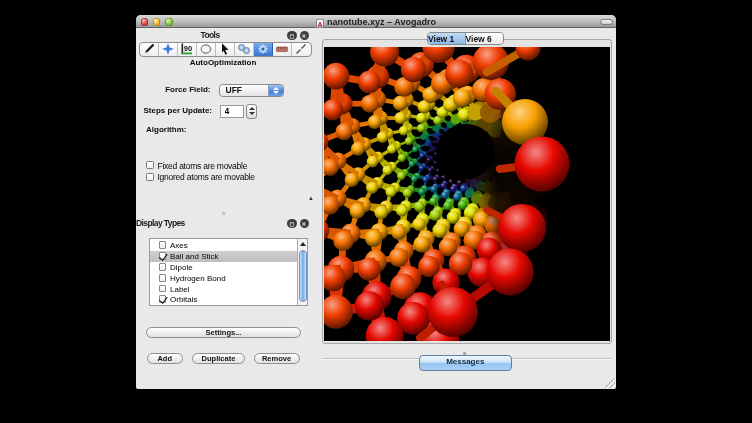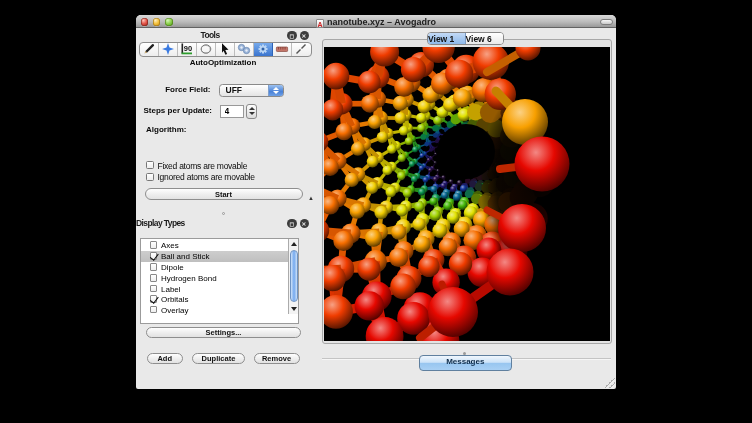--- a/index.html
+++ b/index.html
@@ -33,21 +33,21 @@
 .popup .cap:after{content:"";position:absolute;left:4.2px;bottom:2px;border-left:3.2px solid transparent;border-right:3.2px solid transparent;border-top:3.6px solid #fff}
 #spinfld{position:absolute;left:83.5px;top:89.5px;width:24px;height:13px;border:1px solid #999;background:#fff;
   font-size:8.5px;font-weight:bold;padding-left:4px;line-height:12px}
 #stepper{position:absolute;left:110px;top:88.5px;width:10.5px;height:15px;border:1px solid #8a8a8a;border-radius:3px;background:linear-gradient(#fdfdfd,#dcdcdc)}
 #stepper:before{content:"";position:absolute;left:2.1px;top:2.5px;border-left:3px solid transparent;border-right:3px solid transparent;border-bottom:3.4px solid #333}
 #stepper:after{content:"";position:absolute;left:2.1px;bottom:2.5px;border-left:3px solid transparent;border-right:3px solid transparent;border-top:3.4px solid #333}
 .cb{position:absolute;width:8.5px;height:8.5px;border:1px solid #777;border-radius:1.5px;background:linear-gradient(#fff,#ededed)}
 .btn{position:absolute;border:1px solid #8e8e8e;background:linear-gradient(#fefefe,#ececec 60%,#e2e2e2);
   font-size:7.5px;font-weight:bold;color:#111;text-align:center}
 
-#list{position:absolute;left:4px;top:223px;width:159px;height:86px;border:1px solid #9b9b9b;background:#fff;overflow:hidden}
+#list{position:absolute;left:13px;top:223px;width:159px;height:68px;border:1px solid #9b9b9b;background:#fff;overflow:hidden}
 .row{position:absolute;left:0;width:148px;height:11px;font-size:8px;color:#000;line-height:11px}
 .row .bx{position:absolute;left:8.5px;top:1px;width:7.5px;height:7.5px;border:1px solid #888;border-radius:1px;background:linear-gradient(#fff,#eee)}
 .row .bx.on:before{content:"";position:absolute;left:1.4px;top:-1.5px;width:3.6px;height:6.5px;border-right:1.7px solid #0a0a0a;border-bottom:1.7px solid #0a0a0a;transform:rotate(38deg)}
 .row .tx{position:absolute;left:20px;top:0}
 #sbar{position:absolute;right:0;top:0;width:10px;height:75px;background:#f3f3f3;border-left:1px solid #ababab}
 #sbar .up{position:absolute;left:2px;top:3px;border-left:3px solid transparent;border-right:3px solid transparent;border-bottom:4px solid #222}
 #sbar .dn{position:absolute;left:2px;bottom:3px;border-left:3px solid transparent;border-right:3px solid transparent;border-top:4px solid #222}
 #sbar .th{position:absolute;left:0.5px;top:11px;width:8px;height:52px;border-radius:4px;border:1px solid #6f93c2;
   background:linear-gradient(90deg,#cfe2f8,#74a9ef 50%,#cfe2f8)}
 
@@ -157,21 +157,20 @@
       <span class="cap"></span>
     </div>
   <div class="lbl" style="left:0;width:76px;text-align:right;top:91px">Steps per Update:</div>
   <input id="spinfld" value="4" readonly="" style="">
   <div id="stepper"></div>
   <div class="lbl" style="left:10px;top:110px">Algorithm:</div>
   <div class="cb" style="left:9.5px;top:145.5px"></div>
   <div class="lbl" style="left:21.5px;top:145.5px;font-weight:normal;font-size:8.5px;letter-spacing:-0.25px">Fixed atoms are movable</div>
   <div class="cb" style="left:9.5px;top:157.5px"></div>
   <div class="lbl" style="left:21.5px;top:157px;font-weight:normal;font-size:8.5px;letter-spacing:-0.25px">Ignored atoms are movable</div>
-  <div class="btn" style="left:8.5px;top:172.5px;width:158px;height:12px;border-radius:6px;line-height:11px">Start</div>
   <div class="scrollhint" style="left:172px;top:180px">▲</div>
 
   <div style="position:absolute;left:86px;top:196.5px;width:3px;height:3px;border-radius:50%;border:1px solid #999"></div>
 
   <div class="docktitle" style="left:0;width:148px;text-align:left;top:202.5px">Display Types</div>
   <div class="dbtn" style="left:151px;top:203.5px"><span>◻</span></div>
   <div class="dbtn" style="left:163.5px;top:203.5px"><span>✕</span></div>
 
   <div id="list">
     <div class="row" style="top:1px">

